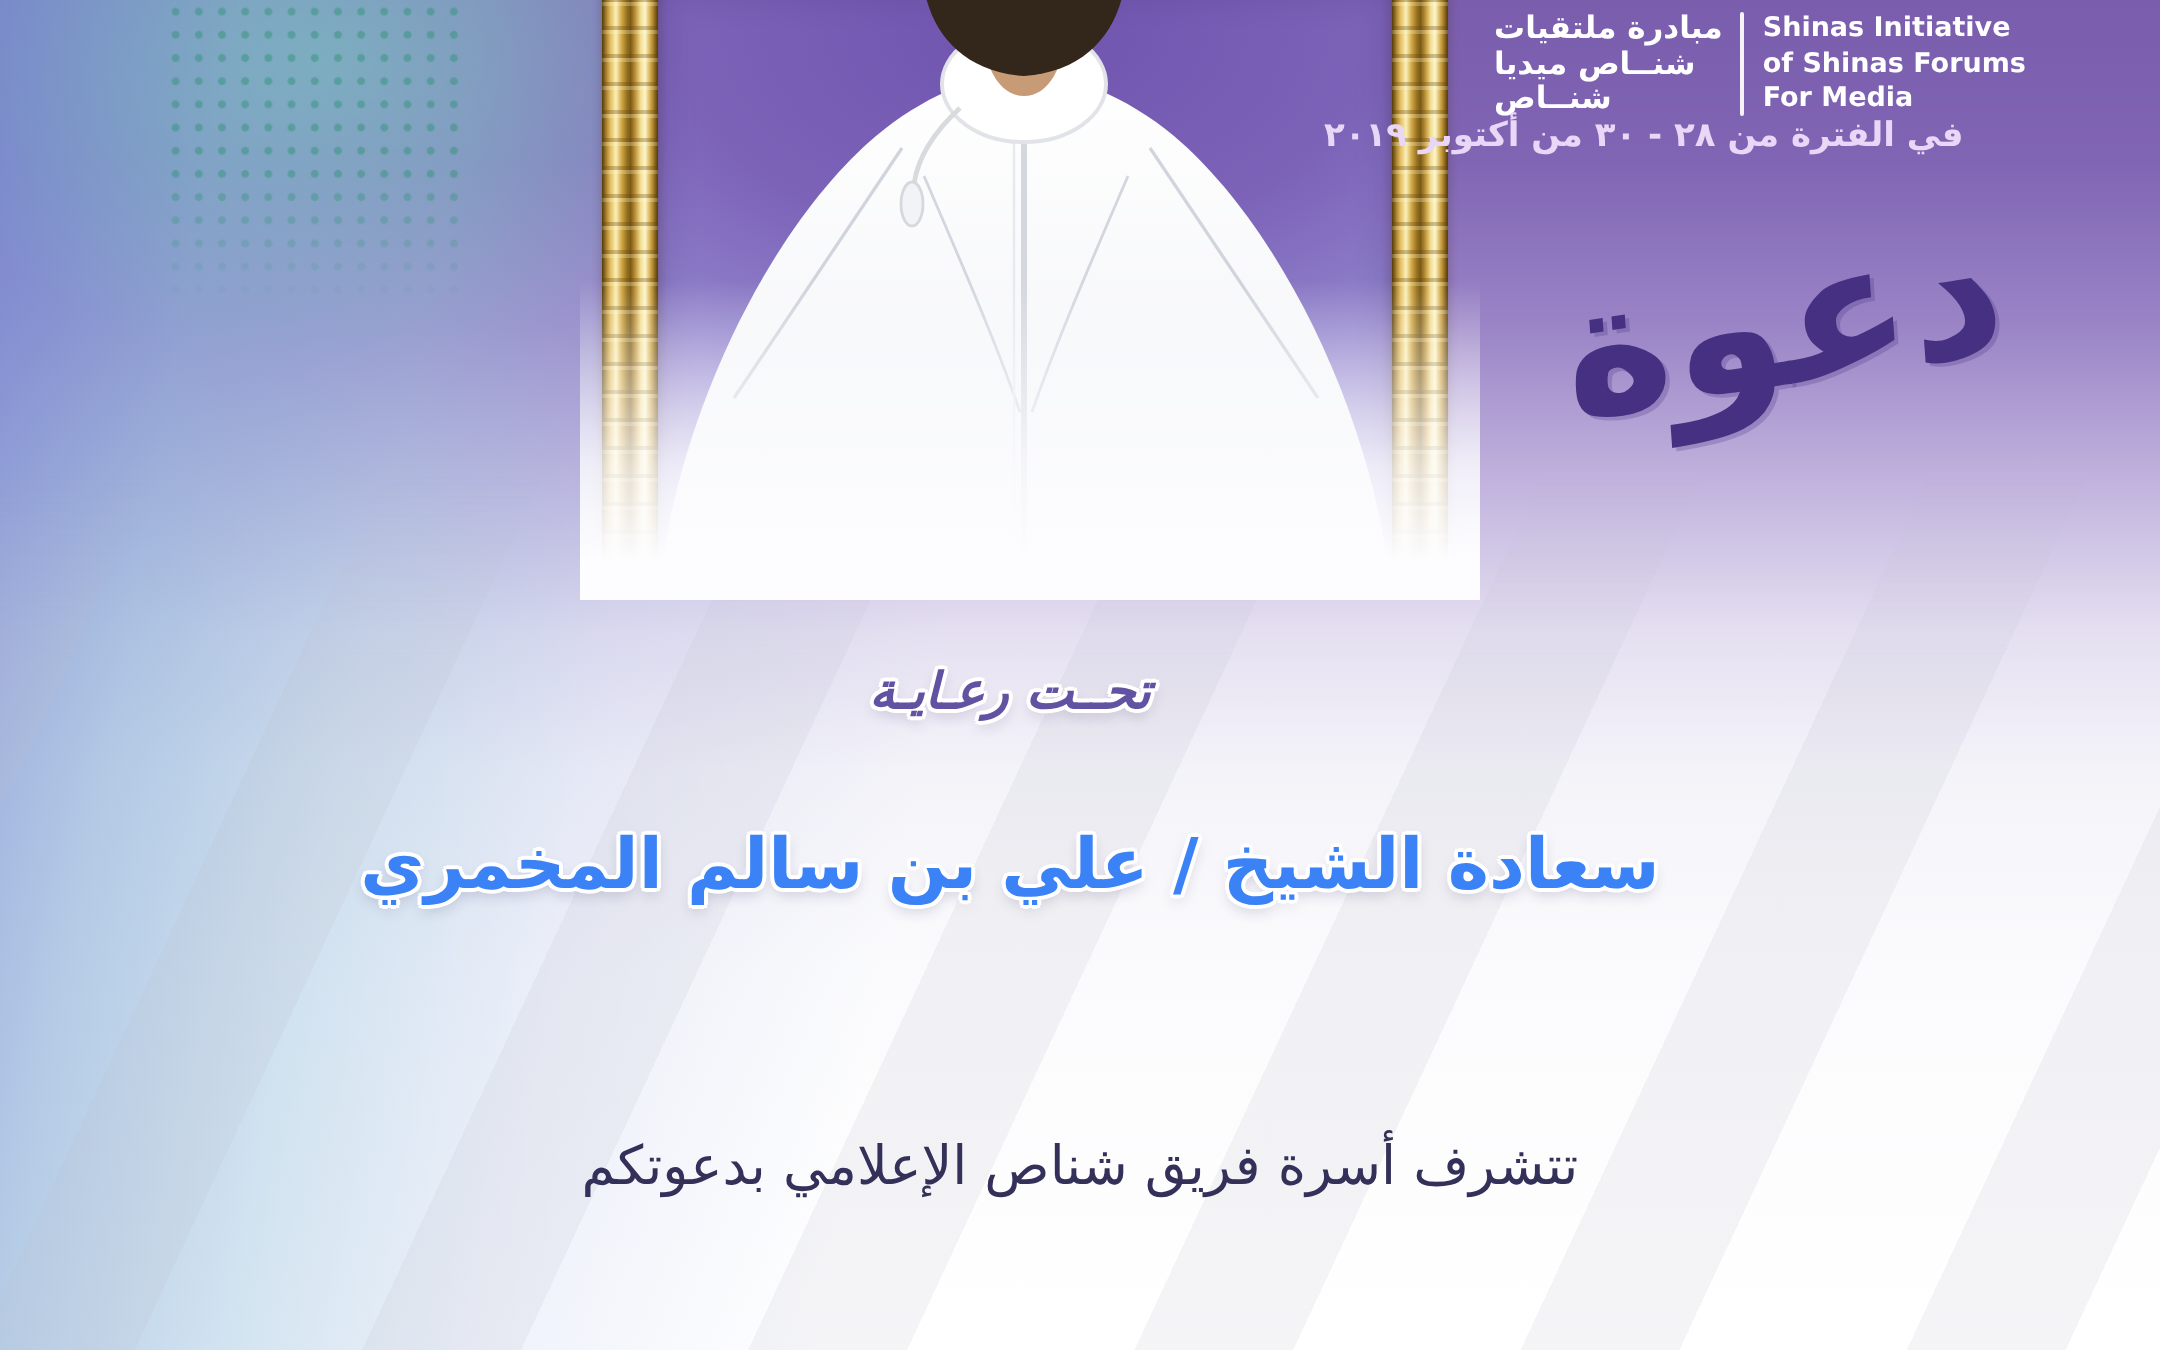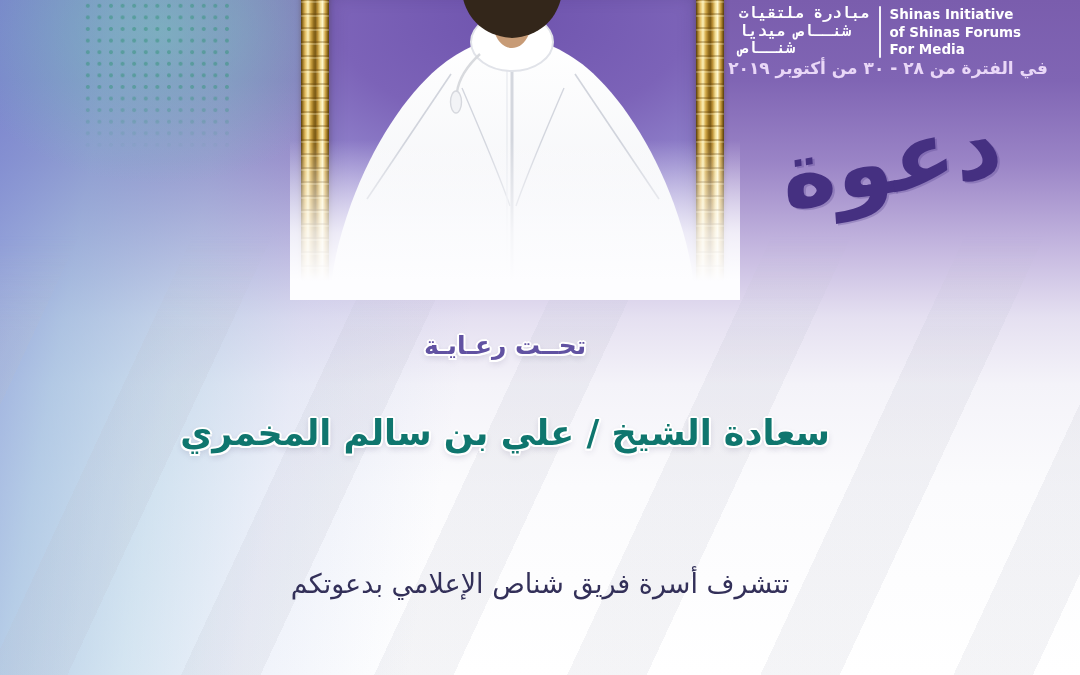--- a/index.html
+++ b/index.html
@@ -59,47 +59,47 @@
     left:290px;top:140px;width:450px;height:160px;
     background:linear-gradient(180deg, rgba(253,253,255,0) 0%, rgba(253,253,255,0.80) 58%, #fdfdff 88%);
   }
 
   
   .logo{
     left:730px;top:6px;width:300px;display:flex;align-items:flex-start;justify-content:center;gap:9px;
     color:#ffffff;
   }
   .logo .ar{
-    direction:rtl;text-align:left;font-weight:bold;font-size:15.5px;line-height:17.5px;letter-spacing:0;font-family:Liberation Mono, monospace;
+    direction:rtl;text-align:left;font-weight:bold;font-size:15.5px;line-height:17.5px;letter-spacing:0;
   }
   .logo .divider{width:2px;height:52px;background:rgba(255,255,255,0.92);border-radius:1px;}
   .logo .en{font-weight:bold;font-size:13.5px;line-height:17.5px;text-align:left;}
   .period{
-    left:718px;top:58px;width:340px;text-align:center;
+    left:662px;top:58px;width:340px;text-align:left;
     direction:rtl;font-size:17px;font-weight:600;color:#e9d7f7;
   }
   .calligraphy{
     left:762px;top:70px;width:260px;height:180px;
     display:flex;align-items:center;justify-content:center;
     font-size:92px;font-weight:bold;color:#453081;
     transform:rotate(-9deg) skewX(-5deg);
     text-shadow:2px 2px 0 rgba(69,48,129,0.25);
   }
 
   
   .content{left:150px;top:254px;width:780px;text-align:center;direction:rtl;white-space:pre-wrap;}
   .outline{
     text-shadow:
       -2px 0 0 #fff, 2px 0 0 #fff, 0 -2px 0 #fff, 0 2px 0 #fff,
       -1.5px -1.5px 0 #fff, 1.5px -1.5px 0 #fff, -1.5px 1.5px 0 #fff, 1.5px 1.5px 0 #fff,
       0 3px 7px rgba(50,40,90,0.22);
   }
   .patronage{margin-right:70px;}
-  .under-patronage{font-size:25px;line-height:32px;font-weight:bold;color:#6152a2;}
-  .patron-name{margin-top:10px;font-size:35px;line-height:46px;font-weight:bold;color:#0f766e;}
+  .under-patronage{font-size:25px;line-height:32px;font-weight:bold;color:#6152a2;font-style:italic;}
+  .patron-name{margin-top:10px;font-size:35px;line-height:46px;font-weight:bold;color:#3b82f6;}
   .patron-title{margin-top:8px;font-size:25px;line-height:34px;font-weight:600;color:#8b8b93;}
   .inv1{margin-top:34px;font-size:27px;line-height:36px;font-weight:500;color:#333059;}
 </style>
 </head>
 <body>
 
 <div class="canvas">
 
   <div class="abs bg-base"></div>
   <div class="abs stripes"></div>

